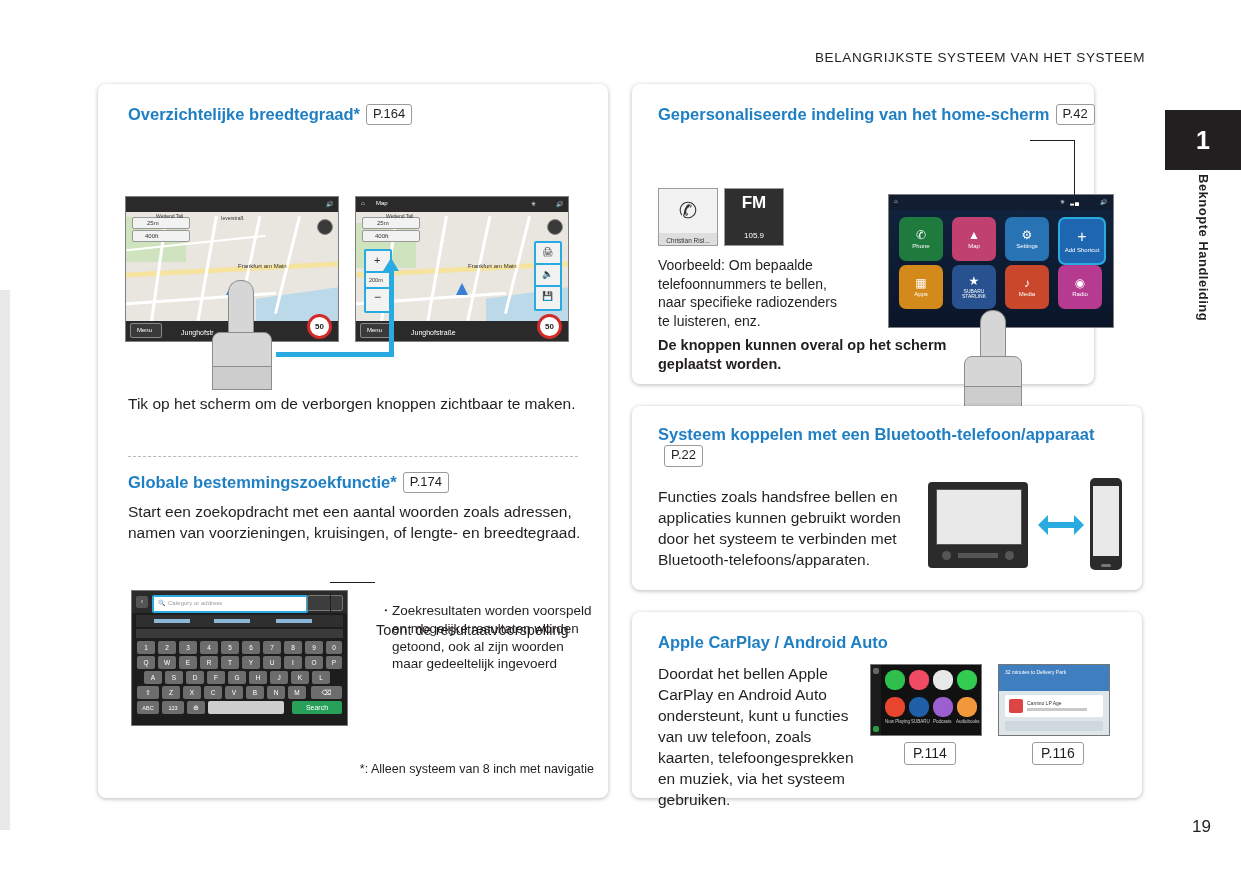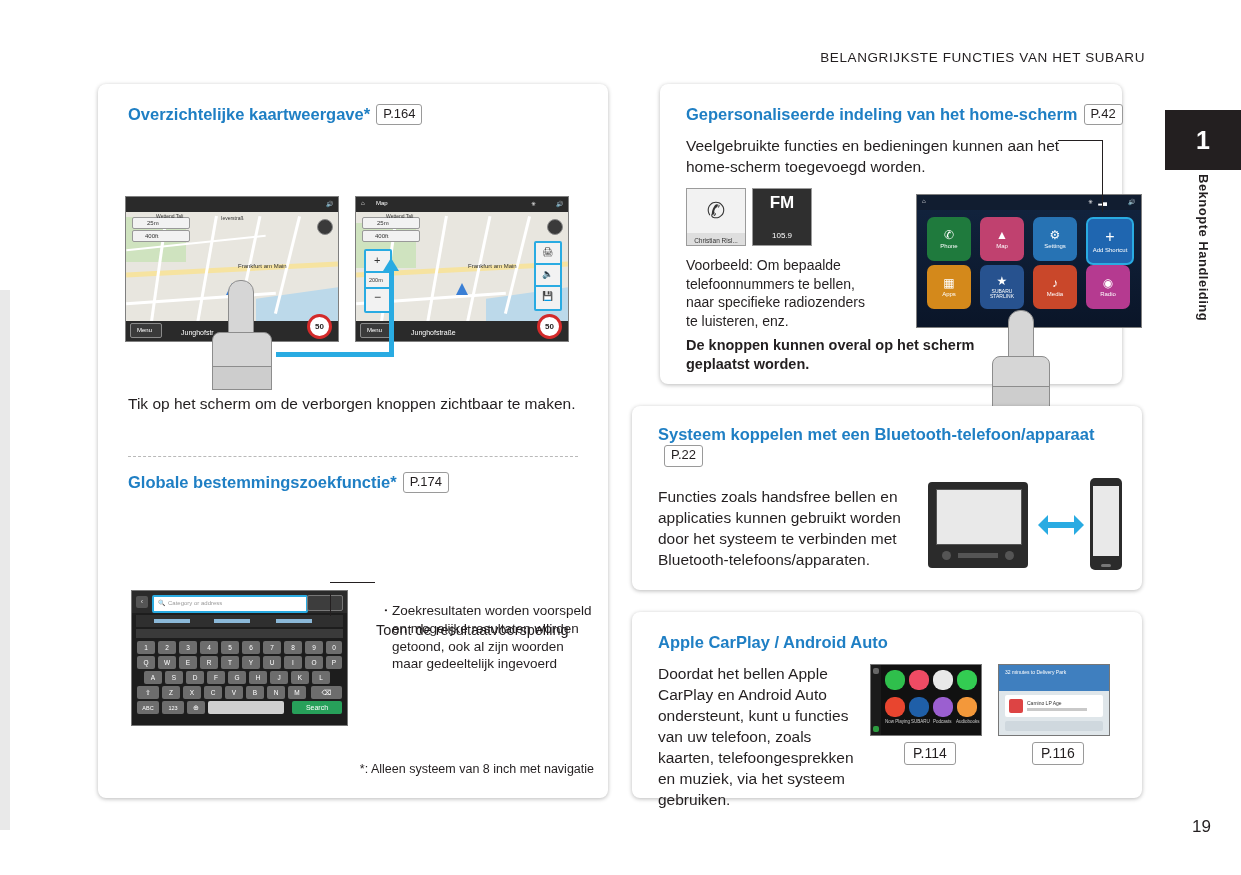--- a/index.html
+++ b/index.html
@@ -34,21 +34,21 @@
     writing-mode:vertical-rl;
     font-size:13px;font-weight:bold;letter-spacing:.5px;color:#231f20;
     padding-top:4px;
   }
 
   .card{
     position:absolute;background:#fff;border-radius:8px;
     box-shadow:0 1px 4px rgba(0,0,0,.28);
   }
   .card-l{left:98px;top:84px;width:510px;height:714px;}
-  .card-r1{left:632px;top:84px;width:462px;height:300px;margin-left:28px;}
+  .card-r1{left:632px;top:84px;width:462px;height:300px;}
   .card-r2{left:632px;top:406px;width:510px;height:184px;}
   .card-r3{left:632px;top:612px;width:510px;height:186px;}
 
   h2.title{
     margin:0;font-size:16.5px;color:#1f7fc4;font-weight:bold;line-height:1.25;
   }
   .pref{
     display:inline-block;border:1px solid #9a9a9a;border-radius:3px;
     font-size:13px;color:#231f20;padding:1px 6px 2px;background:#fff;font-weight:normal;
     vertical-align:2px;margin-left:6px;
@@ -102,35 +102,35 @@
 
   .phone{position:absolute;background:#2b2b2b;border-radius:5px;}
   .hu{position:absolute;background:#2b2b2b;border-radius:4px;}
 </style>
 </head>
 <body>
 
 <div class="page-white"></div>
 <div class="left-edge"></div>
 
-<div class="header">BELANGRIJKSTE FUNCTIES VAN HET SUBARU</div>
+<div class="header">BELANGRIJKSTE SYSTEEM VAN HET SYSTEEM</div>
 
 <div class="tab">
   <div class="num">1</div>
 </div>
 <div class="tab-label">
   <span>Beknopte Handleiding</span>
 </div>
 
 <div class="pageno">19</div>
 
 <div class="card card-l">
 
   <h2 class="title" style="position:absolute;left:30px;top:20px;width:450px;">
-    <span>Overzichtelijke kaartweergave*</span><span class="pref">P.164</span>
+    <span>Overzichtelijke breedtegraad*</span><span class="pref">P.164</span>
   </h2>
 
 
   <div class="screen" style="left:27px;top:112px;width:212px;height:144px;">
     <div class="map-bg"></div>
     <div class="green" style="left:0;top:20px;width:60px;height:45px;"></div>
     <div class="water" style="left:130px;top:96px;width:82px;height:48px;transform:skewY(-8deg);"></div>
     <div class="road-y" style="left:0;top:70px;width:212px;height:5px;transform:rotate(-3deg);"></div>
     <div class="road" style="left:30px;top:20px;width:3px;height:124px;transform:rotate(8deg);"></div>
     <div class="road" style="left:78px;top:18px;width:3px;height:126px;transform:rotate(10deg);"></div>
@@ -232,20 +232,21 @@
   <div style="position:absolute;left:285px;top:174px;width:0;height:0;border-left:8px solid transparent;border-right:8px solid transparent;border-bottom:13px solid #29abe2;"></div>
 
   <p class="body" style="position:absolute;left:30px;top:310px;width:450px;">Tik op het scherm om de verborgen knoppen zichtbaar te maken.</p>
 
   <hr class="hr-dot" style="position:absolute;left:30px;top:372px;width:450px;">
 
   <h2 class="title" style="position:absolute;left:30px;top:388px;width:460px;">
     <span>Globale bestemmingszoekfunctie*</span><span class="pref">P.174</span>
   </h2>
 
+  <p class="body" style="position:absolute;left:30px;top:418px;width:455px;">Start een zoekopdracht met een aantal woorden zoals adressen, namen van voorzieningen, kruisingen, of lengte- en breedtegraad.</p>
 
   <div class="kb" style="left:33px;top:506px;width:215px;height:134px;">
     <div style="position:absolute;left:0;top:0;width:215px;height:22px;background:#2b2b2b;"></div>
     <div style="position:absolute;left:4px;top:5px;width:12px;height:12px;background:#555;border-radius:2px;color:#ddd;font-size:7px;text-align:center;line-height:12px;">‹</div>
     <div style="position:absolute;left:20px;top:4px;width:152px;height:14px;background:#fff;border:2px solid #29abe2;border-radius:2px;">
       <div style="position:absolute;left:4px;top:2px;font-size:6px;color:#666;">🔍</div>
       <div style="position:absolute;left:14px;top:3px;font-size:6px;color:#9b9b9b;">Category or address</div>
     </div>
     <div style="position:absolute;right:4px;top:4px;width:34px;height:14px;background:#3d3d3d;border:1px solid #777;border-radius:2px;"></div>
 
@@ -314,21 +315,20 @@
   </div>
 
   <div style="position:absolute;right:14px;top:678px;font-size:12.5px;">*: Alleen systeem van 8 inch met navigatie</div>
 </div>
 
 <div class="card card-r1">
   <h2 class="title" style="position:absolute;left:26px;top:20px;width:470px;">
     <span>Gepersonaliseerde indeling van het home-scherm</span><span class="pref">P.42</span>
   </h2>
 
-  <p class="body" style="position:absolute;left:26px;top:52px;width:400px;">Veelgebruikte functies en bedieningen kunnen aan het home-scherm toegevoegd worden.</p>
 
   <div style="position:absolute;left:26px;top:104px;width:58px;height:56px;background:#dedede;border:1px solid #9b9b9b;">
     <div style="position:absolute;left:0;top:0;width:58px;height:44px;background:#f2f2f2;display:flex;align-items:center;justify-content:center;font-size:22px;color:#333;">✆</div>
     <div style="position:absolute;left:0;bottom:1px;width:58px;text-align:center;font-size:6.5px;color:#333;">Christian Risl...</div>
   </div>
 
   <div style="position:absolute;left:92px;top:104px;width:58px;height:56px;background:#2f2f2f;border:1px solid #9b9b9b;">
     <div style="position:absolute;left:0;top:4px;width:58px;text-align:center;font-size:17px;color:#fff;font-weight:bold;">FM</div>
     <div style="position:absolute;left:0;bottom:5px;width:58px;text-align:center;font-size:8px;color:#fff;">105.9</div>
   </div>

